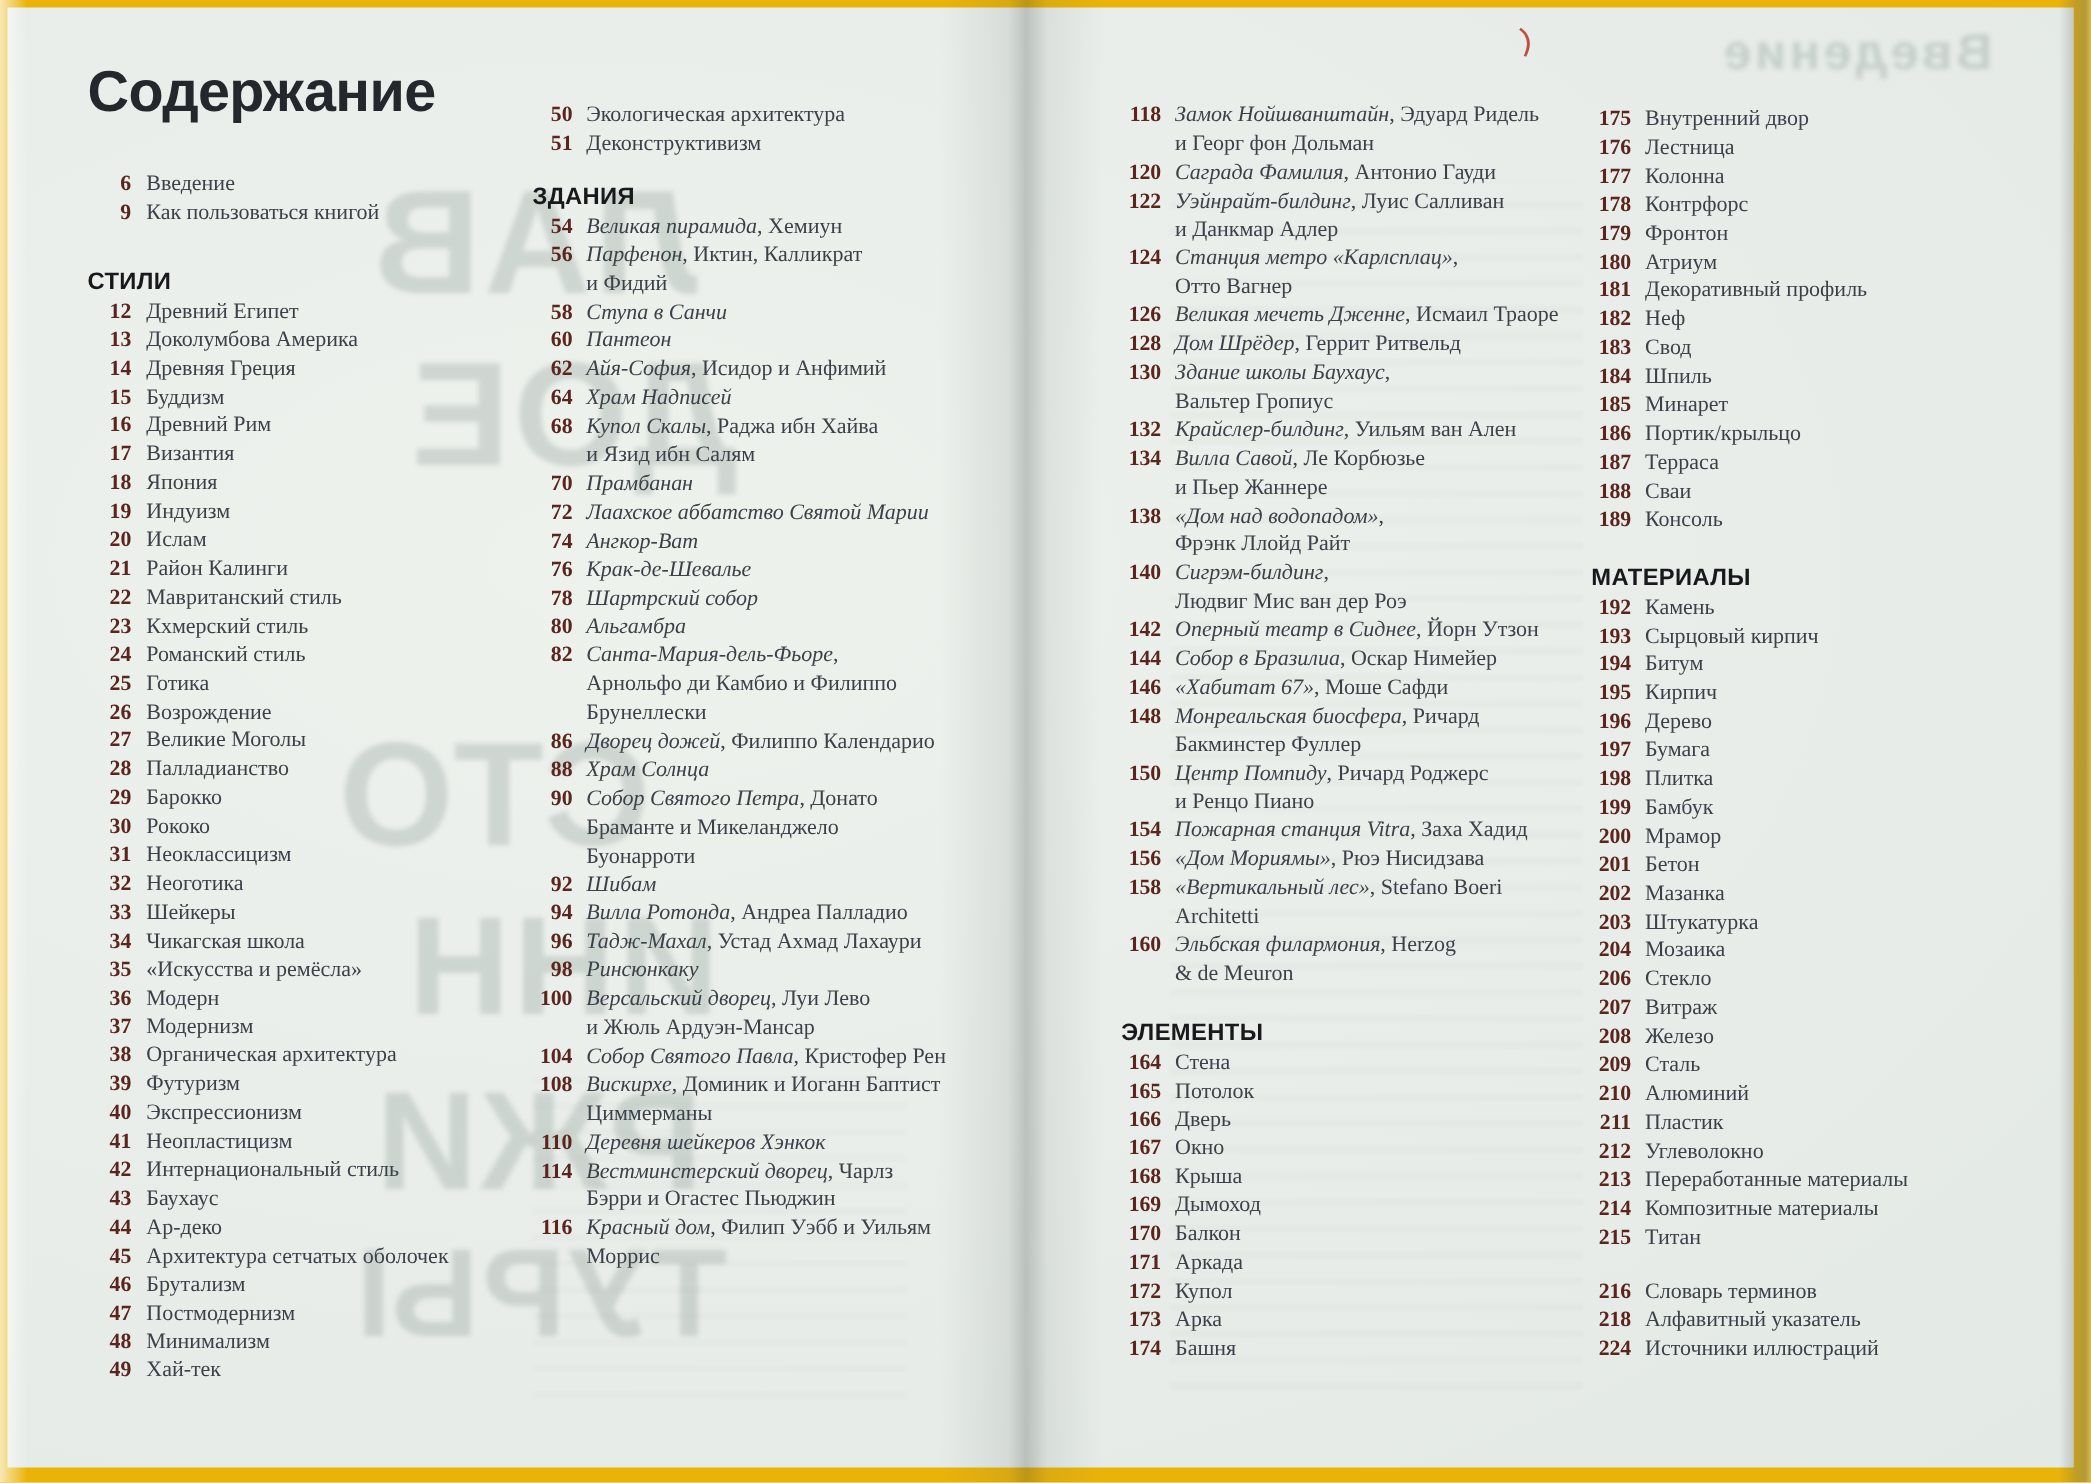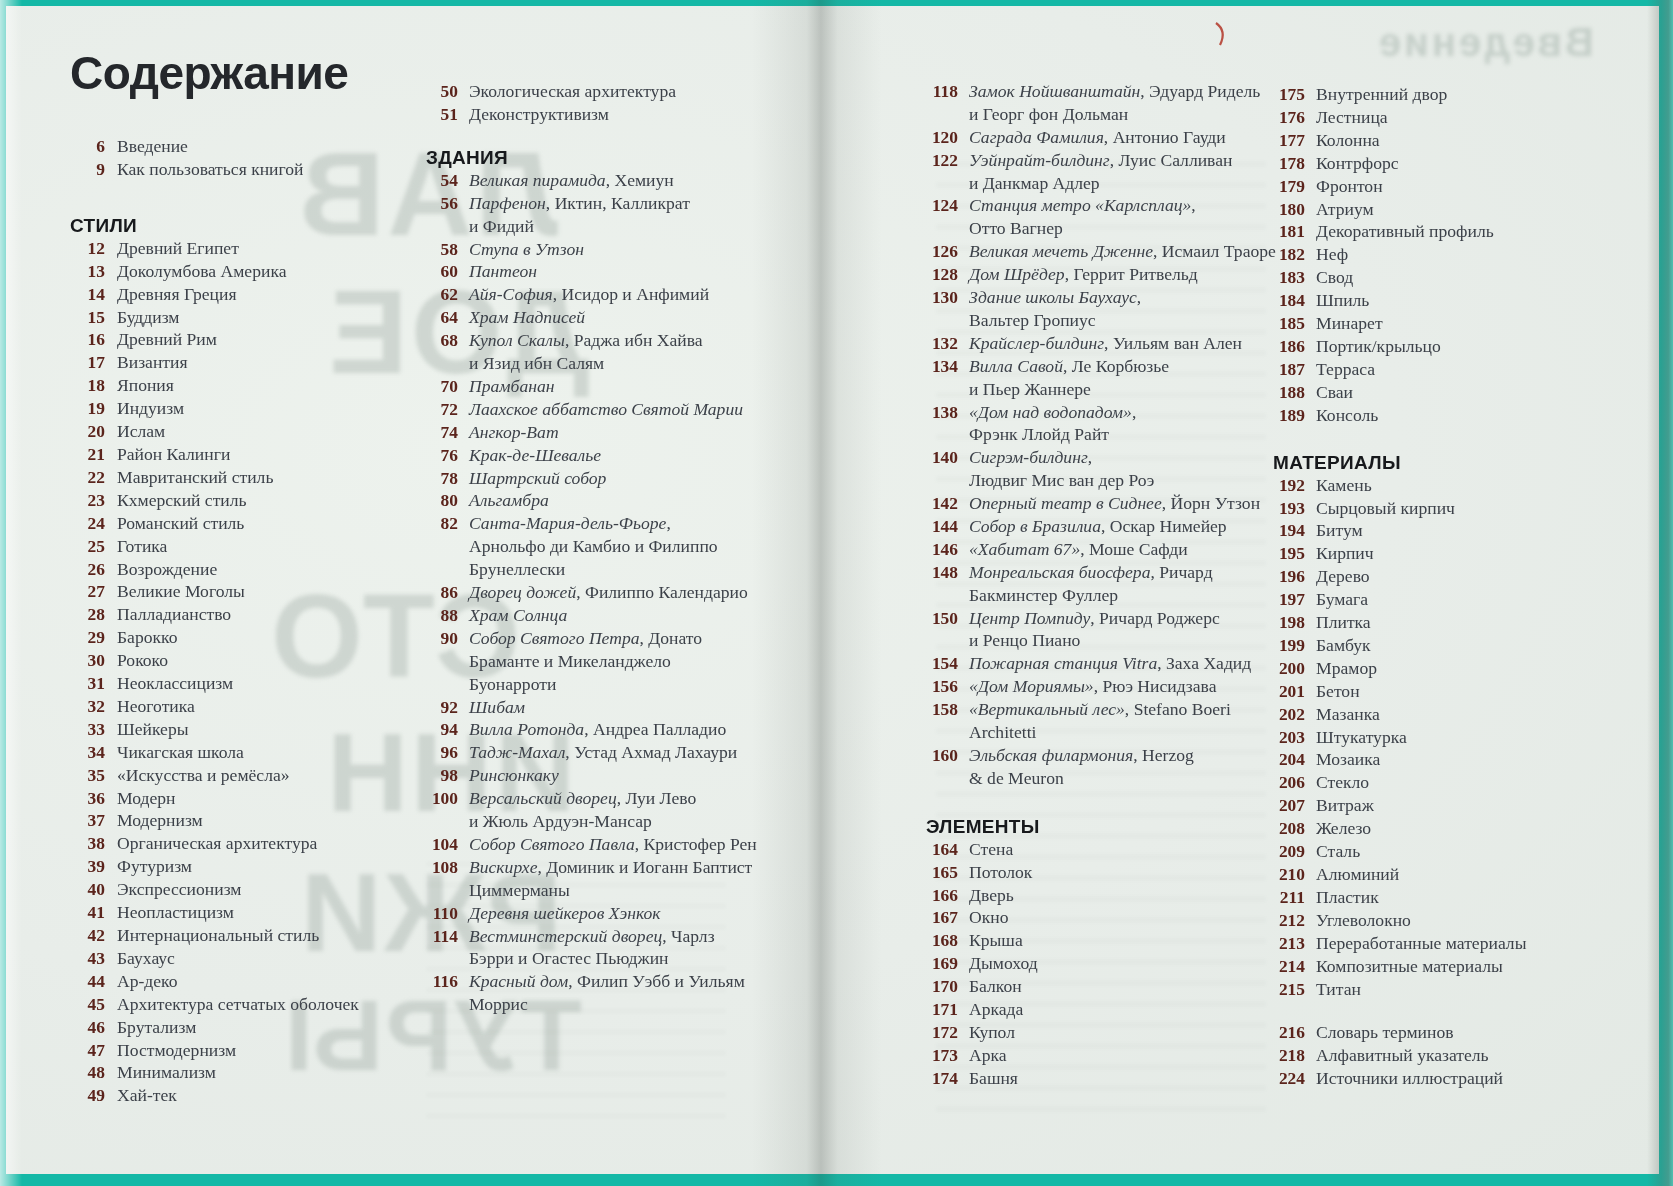--- a/index.html
+++ b/index.html
@@ -1,17 +1,17 @@
 <!DOCTYPE html>
 <html><head>
 <meta charset="utf-8">
 <style>
   html,body{margin:0;padding:0;}
   body{width:1673px;height:1186px;font-family:"Liberation Serif","DejaVu Serif",serif;}
-  #scan{position:relative;width:1673px;height:1186px;background:#14b8a6;overflow:hidden;}
+  #scan{position:relative;width:1673px;height:1186px;background:#eab308;overflow:hidden;}
   #pages{position:absolute;left:6px;top:6px;width:1653px;height:1168px;
          background:radial-gradient(ellipse at 28% 38%, #edf2ed 0%, #e8ede9 55%, #e3e9e4 100%);}
   .gutter{position:absolute;left:752px;top:0;width:130px;height:100%;pointer-events:none;
           background:linear-gradient(90deg, rgba(88,98,90,0) 0%, rgba(88,98,90,0.12) 42%,
                      rgba(58,66,60,0.26) 53%, rgba(88,98,90,0.10) 66%, rgba(88,98,90,0) 100%);}
   .edge-right{position:absolute;right:0;top:0;bottom:0;width:26px;pointer-events:none;
           background:linear-gradient(90deg, rgba(0,0,0,0) 0%, rgba(96,105,98,0.30) 55%,
                      rgba(118,126,118,0.48) 82%, rgba(198,204,198,0.35) 100%);}
   .edge-left{position:absolute;left:0;top:0;bottom:0;width:22px;pointer-events:none;
           background:linear-gradient(90deg, rgba(255,255,255,0.7) 0%, rgba(255,255,255,0) 100%);}
@@ -21,21 +21,21 @@
          font-weight:900;color:rgba(124,141,131,0.26);filter:blur(2px);letter-spacing:3px;
          pointer-events:none;white-space:nowrap;}
   .ghost-lines{position:absolute;pointer-events:none;filter:blur(1px);opacity:.55;
          background:repeating-linear-gradient(180deg, rgba(140,155,145,0.0) 0 15px,
                     rgba(140,155,145,0.08) 15px 21px);}
 
   
   .col{position:absolute;}
   #col1{left:65px;top:46px;width:345px;}
   #col2{left:412px;top:80px;width:400px;}
-  #col3{left:912px;top:80px;width:395px;}
+  #col3{left:883px;top:80px;width:395px;}
   #col4{left:1259px;top:83px;width:360px;}
 
   h1.title{font-family:"Liberation Sans","DejaVu Sans",sans-serif;font-weight:800;
            font-size:46px;line-height:54px;margin:0 0 35px 5px;color:#24272b;letter-spacing:-0.5px;}
 
   .toc-section{margin-top:34px;}
   .toc-section:first-child{margin-top:0;}
   #col1 .toc-section:nth-child(2){margin-top:27px;}
   #col2 .toc-section:nth-child(2){margin-top:21px;}
   #col3 .toc-section:nth-child(2){margin-top:26px;}
@@ -352,21 +352,21 @@
         <div class="entry">
           <div class="num">56</div>
           <div class="txt">
             <div class="line"><span class="it">Парфенон</span><span>, Иктин, Калликрат</span></div>
             <div class="line">и Фидий</div>
           </div>
         </div>
         <div class="entry">
           <div class="num">58</div>
           <div class="txt">
-            <div class="line"><span class="it">Ступа в Утзон</span></div>
+            <div class="line"><span class="it">Ступа в Санчи</span></div>
           </div>
         </div>
         <div class="entry">
           <div class="num">60</div>
           <div class="txt">
             <div class="line"><span class="it">Пантеон</span></div>
           </div>
         </div>
         <div class="entry">
           <div class="num">62</div>

